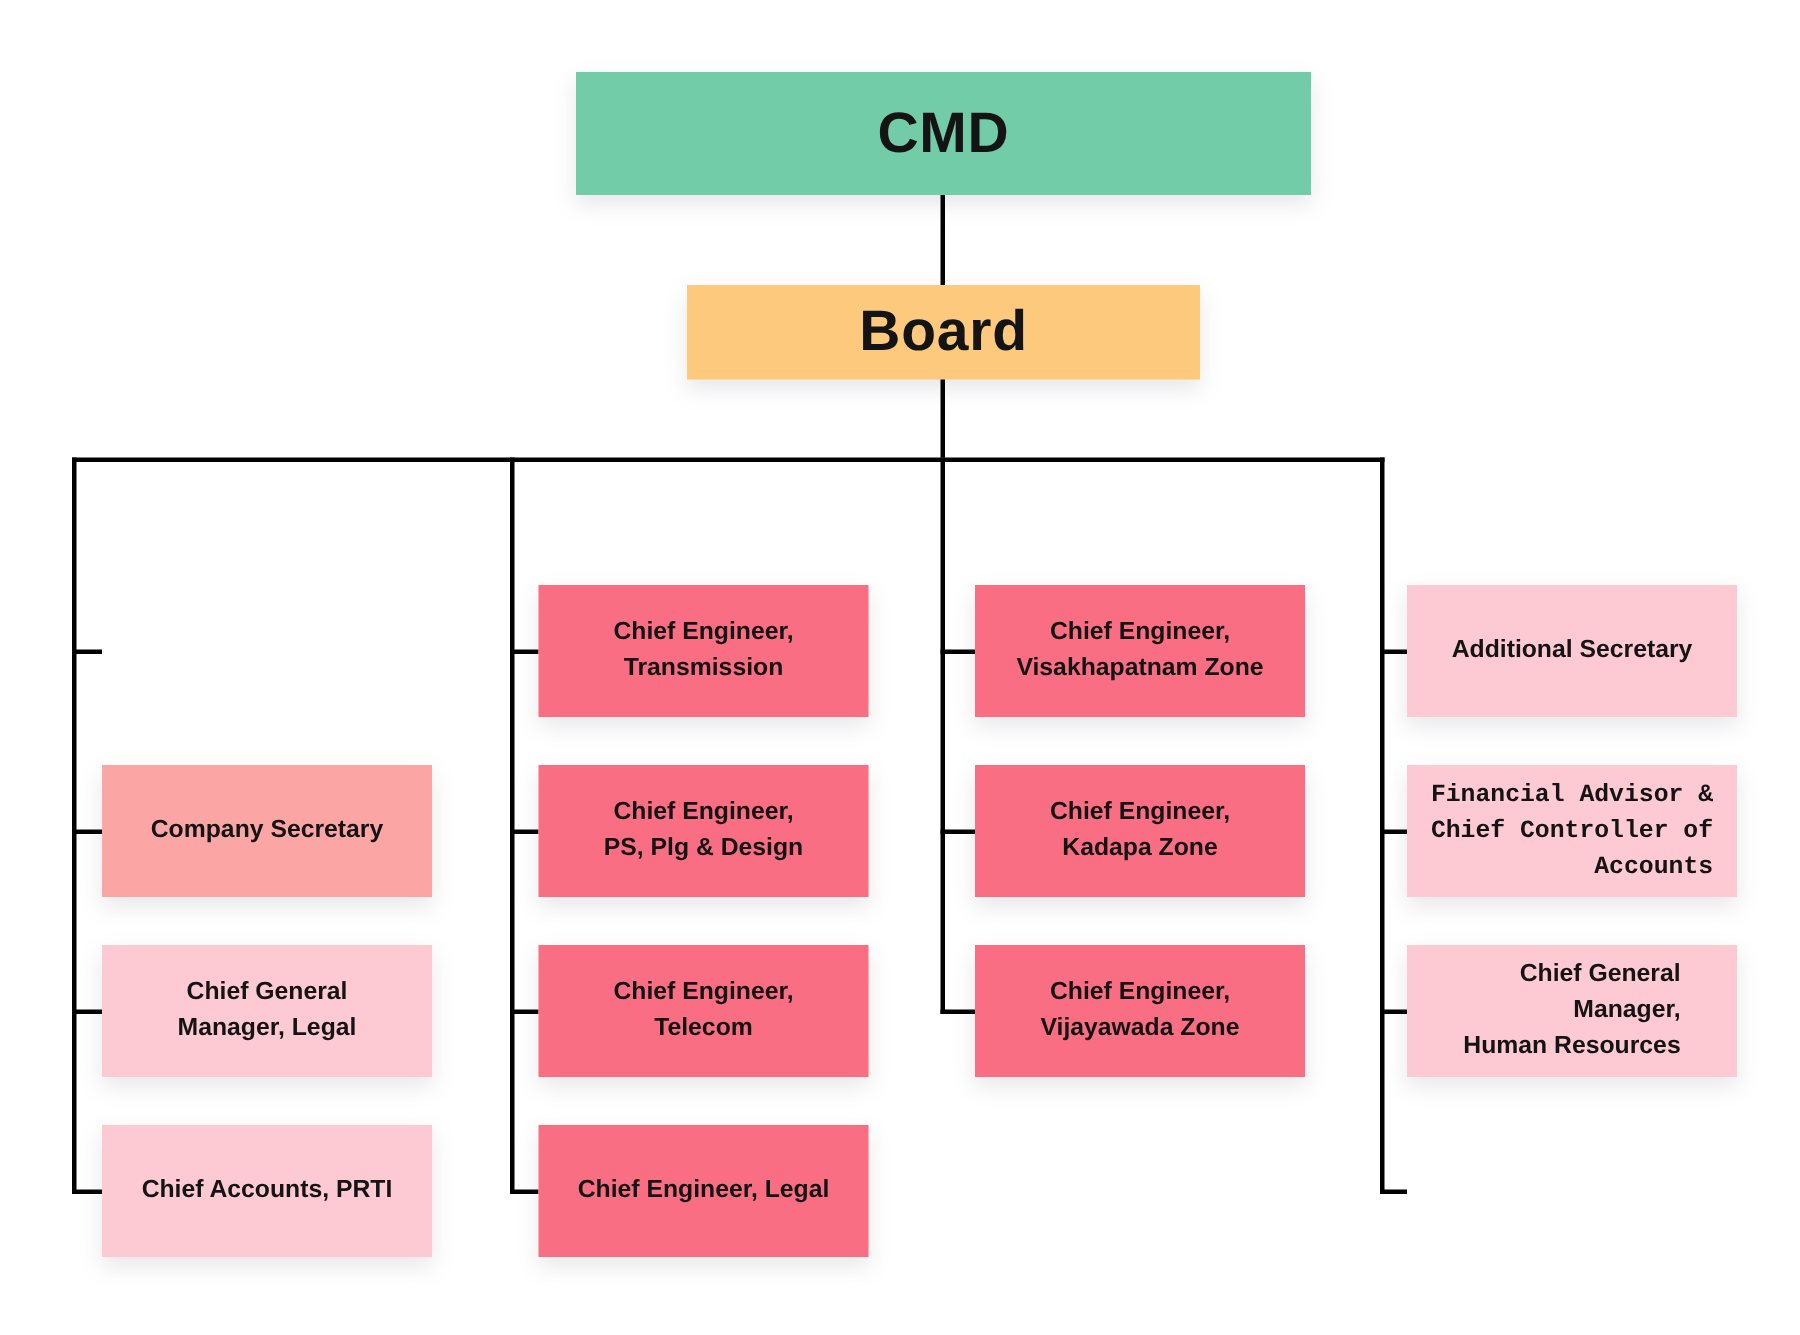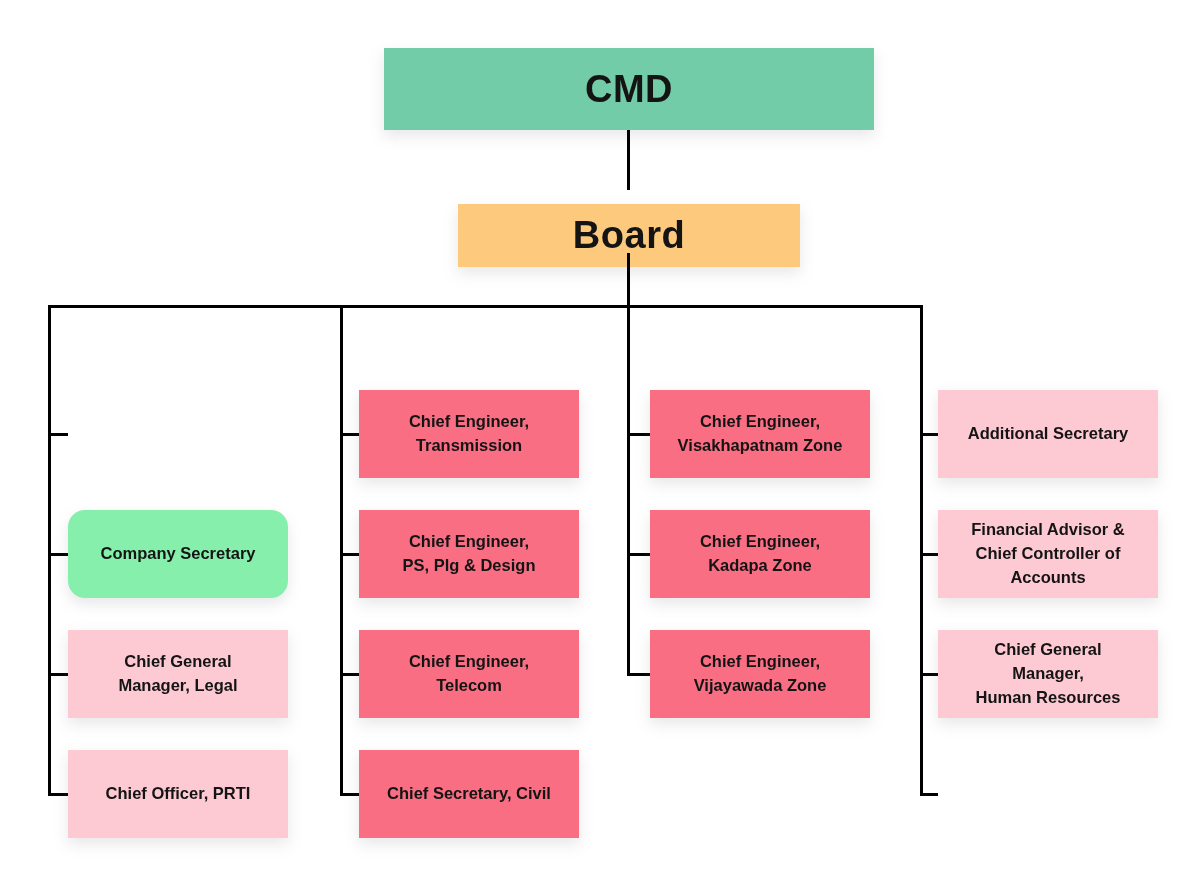--- a/index.html
+++ b/index.html
@@ -28,32 +28,32 @@
     font-size: 38px;
     letter-spacing: 0.5px;
   }
   .leaf-node {
     width: 220px; height: 88px;
     font-size: 16.5px;
     line-height: 1.45;
     padding: 4px 8px;
   }
   .cmd-node   { left: 384px; top: 48px;  width: 490px; height: 82px; }
-  .board-node { left: 458px; top: 190px; width: 342px; height: 63px; margin-top: 14px; }
+  .board-node { left: 458px; top: 190px; width: 342px; height: 63px; }
 
   
   .line { position: absolute; background: #000000; }
   .v { width: 3px; }
   .h { height: 3px; }
 
   
   .c1 { left: 68px; }
   .c2 { left: 359px; }
   .c3 { left: 650px; }
-  .c4 { left: 938px; }
+  .c4 { left: 938px; text-align: right; }
   
   .r1 { top: 390px; }
   .r2 { top: 510px; }
   .r3 { top: 630px; }
   .r4 { top: 750px; }
 </style>
 </head>
 <body>
 
 <div class="canvas">
@@ -86,64 +86,64 @@
 
   <div class="line h" style="left:627px; top:433px; width:23px;"></div>
   <div class="line h" style="left:627px; top:553px; width:23px;"></div>
   <div class="line h" style="left:627px; top:673px; width:23px;"></div>
 
   <div class="line h" style="left:920px; top:433px; width:18px;"></div>
   <div class="line h" style="left:920px; top:553px; width:18px;"></div>
   <div class="line h" style="left:920px; top:673px; width:18px;"></div>
   <div class="line h" style="left:920px; top:793px; width:18px;"></div>
 
-  <div class="node leaf-node c1 r2" style="background: #86efac; border-radius: 17px;">
+  <div class="node leaf-node c1 r2" style="background: #fca5a5;">
     <span class="node-label">Company Secretary</span>
   </div>
   <div class="node leaf-node c1 r3" style="background: rgb(253, 201, 211);">
     <span class="node-label">Chief General
 Manager, Legal</span>
   </div>
   <div class="node leaf-node c1 r4" style="background: rgb(253, 201, 211);">
-    <span class="node-label">Chief Officer, PRTI</span>
+    <span class="node-label">Chief Accounts, PRTI</span>
   </div>
 
   <div class="node leaf-node c2 r1" style="background: rgb(250, 110, 131);">
     <span class="node-label">Chief Engineer,
 Transmission</span>
   </div>
   <div class="node leaf-node c2 r2" style="background: rgb(250, 110, 131);">
     <span class="node-label">Chief Engineer,
 PS, Plg &amp; Design</span>
   </div>
   <div class="node leaf-node c2 r3" style="background: rgb(250, 110, 131);">
     <span class="node-label">Chief Engineer,
 Telecom</span>
   </div>
   <div class="node leaf-node c2 r4" style="background: rgb(250, 110, 131);">
-    <span class="node-label">Chief Secretary, Civil</span>
+    <span class="node-label">Chief Engineer, Legal</span>
   </div>
 
   <div class="node leaf-node c3 r1" style="background: rgb(250, 110, 131);">
     <span class="node-label">Chief Engineer,
 Visakhapatnam Zone</span>
   </div>
   <div class="node leaf-node c3 r2" style="background: rgb(250, 110, 131);">
     <span class="node-label">Chief Engineer,
 Kadapa Zone</span>
   </div>
   <div class="node leaf-node c3 r3" style="background: rgb(250, 110, 131);">
     <span class="node-label">Chief Engineer,
 Vijayawada Zone</span>
   </div>
 
   <div class="node leaf-node c4 r1" style="background: rgb(253, 201, 211);">
     <span class="node-label">Additional Secretary</span>
   </div>
-  <div class="node leaf-node c4 r2" style="background: rgb(253, 201, 211);">
+  <div class="node leaf-node c4 r2" style="background: rgb(253, 201, 211); font-family: Liberation Mono, monospace;">
     <span class="node-label">Financial Advisor &amp;
 Chief Controller of
 Accounts</span>
   </div>
   <div class="node leaf-node c4 r3" style="background: rgb(253, 201, 211);">
     <span class="node-label">Chief General
 Manager,
 Human Resources</span>
   </div>
 

